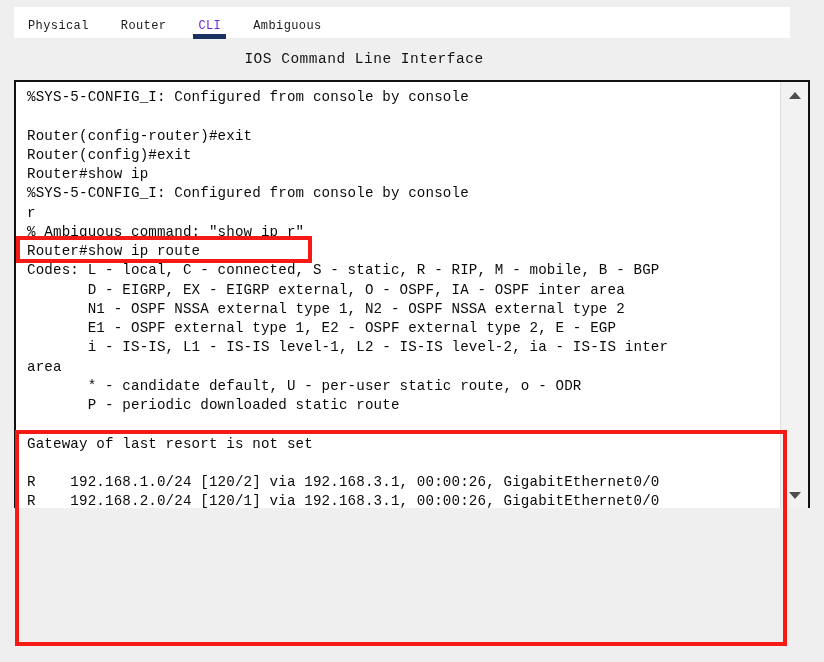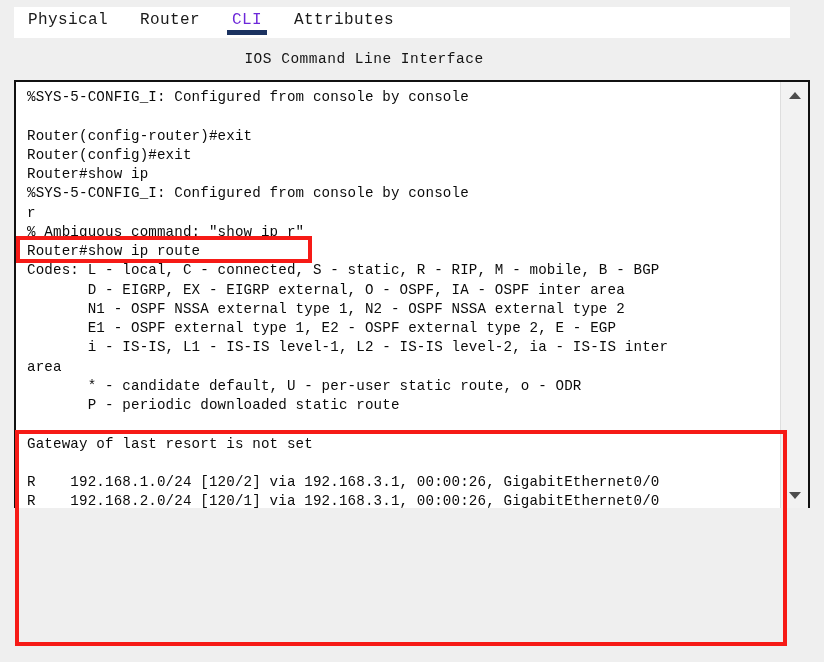--- a/index.html
+++ b/index.html
@@ -22,24 +22,24 @@
     top: 7px;
     width: 776px;
     height: 31px;
     background: #ffffff;
     display: flex;
     align-items: flex-start;
     box-sizing: border-box;
   }
   .tab {
     position: relative;
-    padding: 4px 0 0 0;
+    padding: 12px 0 0 0;
     margin-right: 32px;
     font-family: "Liberation Mono", "DejaVu Sans Mono", monospace;
-    font-size: 16px;
+    font-size: 12px;
     color: #1a1a1a;
     letter-spacing: 0.4px;
     white-space: nowrap;
     cursor: default;
   }
   .tab:first-child { margin-left: 14px; }
   .tab.active {
     color: #6d28d9;
   }
   .tab.active .tab-underline {
@@ -167,21 +167,21 @@
     <span>Physical</span>
   </div>
   <div class="tab">
     <span>Router</span>
   </div>
   <div class="tab active">
     <span>CLI</span>
     <span class="tab-underline"></span>
   </div>
   <div class="tab">
-    <span>Attributes</span>
+    <span>Ambiguous</span>
   </div>
 </div>
 
 <div class="cli-title">IOS Command Line Interface</div>
 
 <div class="terminal-wrap">
   <div class="terminal-inner">
     <pre class="term-text">%SYS-5-CONFIG_I: Configured from console by console
 
 Router(config-router)#exit

